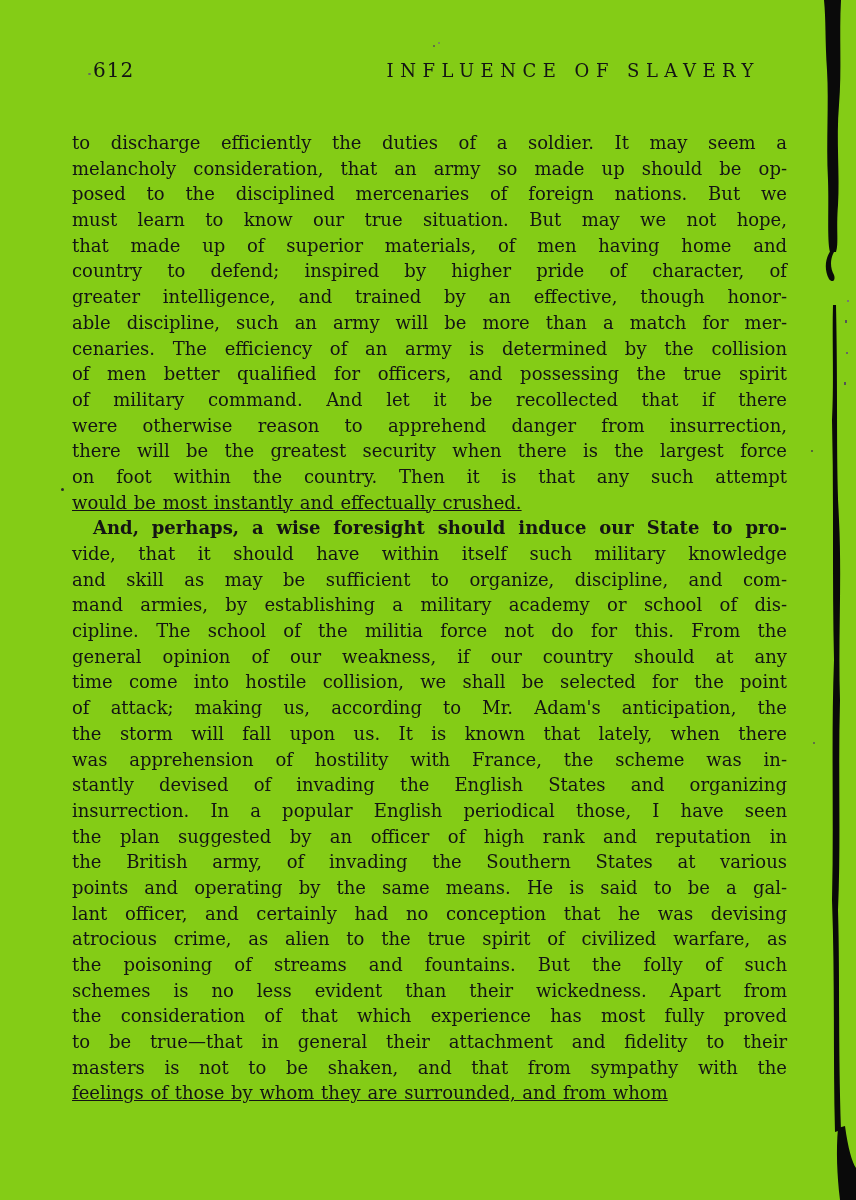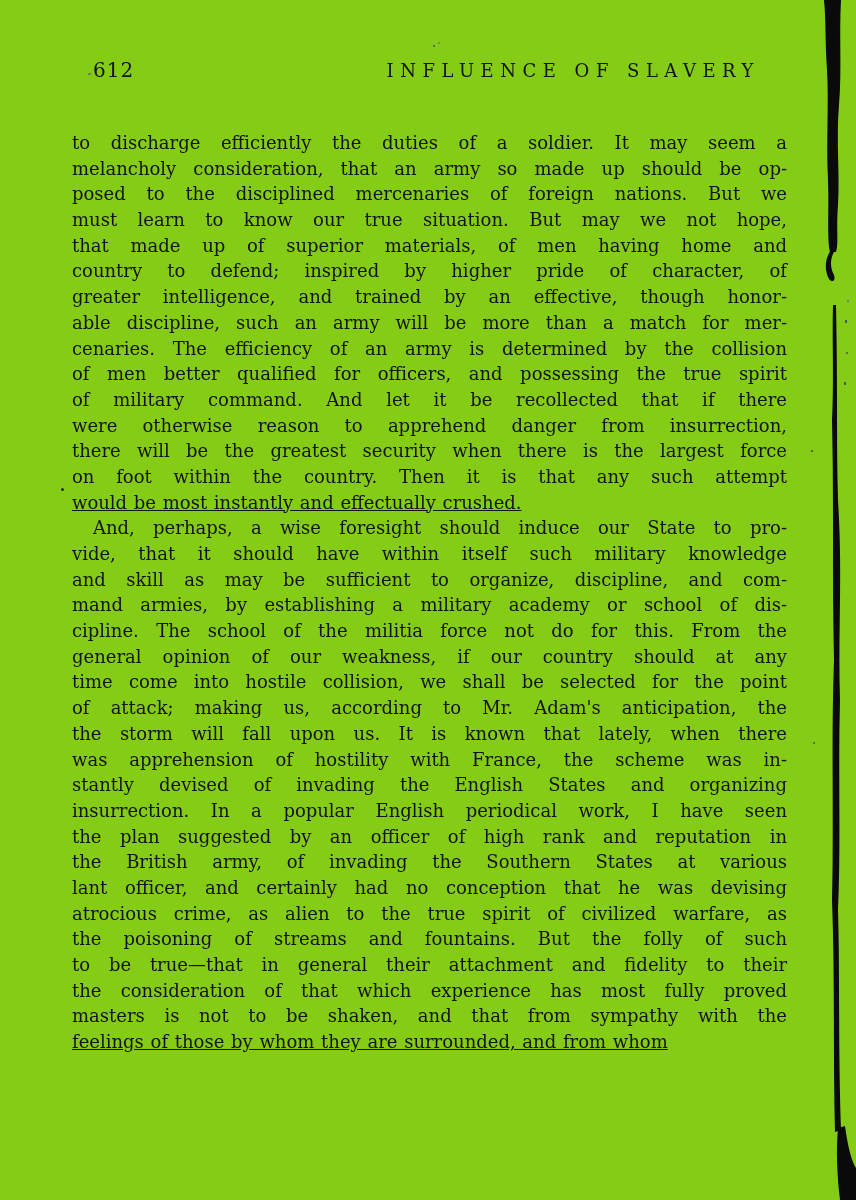--- a/index.html
+++ b/index.html
@@ -58,20 +58,21 @@
     text-align-last: justify;
     overflow: visible;
     word-spacing: 1px;
   }
   .line.para-end {
     text-align-last: left;
     text-decoration: underline;
   }
   .line.indent {
     text-indent: 21px;
+    font-weight: bold;
   }
   .scan-artifact {
     position: absolute;
     top: 0;
     left: 0;
     pointer-events: none;
   }
   .speck {
     position: absolute;
     background: #2a2a2a;
@@ -112,28 +113,30 @@
         <div class="line">vide, that it should have within itself such military knowledge</div>
         <div class="line">and skill as may be sufficient to organize, discipline, and com-</div>
         <div class="line">mand armies, by establishing a military academy or school of dis-</div>
         <div class="line">cipline. The school of the militia force not do for this. From the</div>
         <div class="line">general opinion of our weakness, if our country should at any</div>
         <div class="line">time come into hostile collision, we shall be selected for the point</div>
         <div class="line">of attack; making us, according to Mr. Adam's anticipation, the</div>
         <div class="line">the storm will fall upon us. It is known that lately, when there</div>
         <div class="line">was apprehension of hostility with France, the scheme was in-</div>
         <div class="line">stantly devised of invading the English States and organizing</div>
-        <div class="line">insurrection. In a popular English periodical work, I have seen</div>
+        <div class="line">insurrection. In a popular English periodical those, I have seen</div>
         <div class="line">the plan suggested by an officer of high rank and reputation in</div>
         <div class="line">the British army, of invading the Southern States at various</div>
+        <div class="line">points and operating by the same means. He is said to be a gal-</div>
         <div class="line">lant officer, and certainly had no conception that he was devising</div>
         <div class="line">atrocious crime, as alien to the true spirit of civilized warfare, as</div>
         <div class="line">the poisoning of streams and fountains. But the folly of such</div>
+        <div class="line">schemes is no less evident than their wickedness. Apart from</div>
+        <div class="line">the consideration of that which experience has most fully proved</div>
         <div class="line">to be true—that in general their attachment and fidelity to their</div>
-        <div class="line">the consideration of that which experience has most fully proved</div>
         <div class="line">masters is not to be shaken, and that from sympathy with the</div>
         <div class="line para-end">feelings of those by whom they are surrounded, and from whom</div>
       </div>
     </div>
 
   <svg class="scan-artifact" width="856" height="1200" viewBox="0 0 856 1200">
 
     <path fill="#0a0a0a" d="M824,0 L841,0 C839,35 842,70 839,105
       C836,140 840,175 838,205 C836,230 839,243 836,252
       L830,252 C827,240 829,210 828,180 C826,140 829,105 827,70

